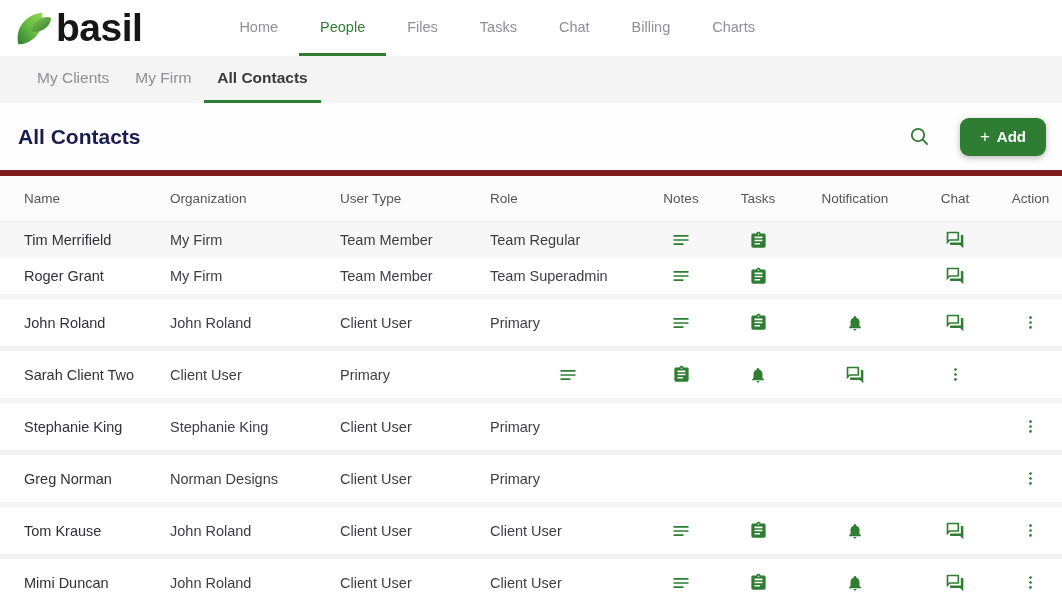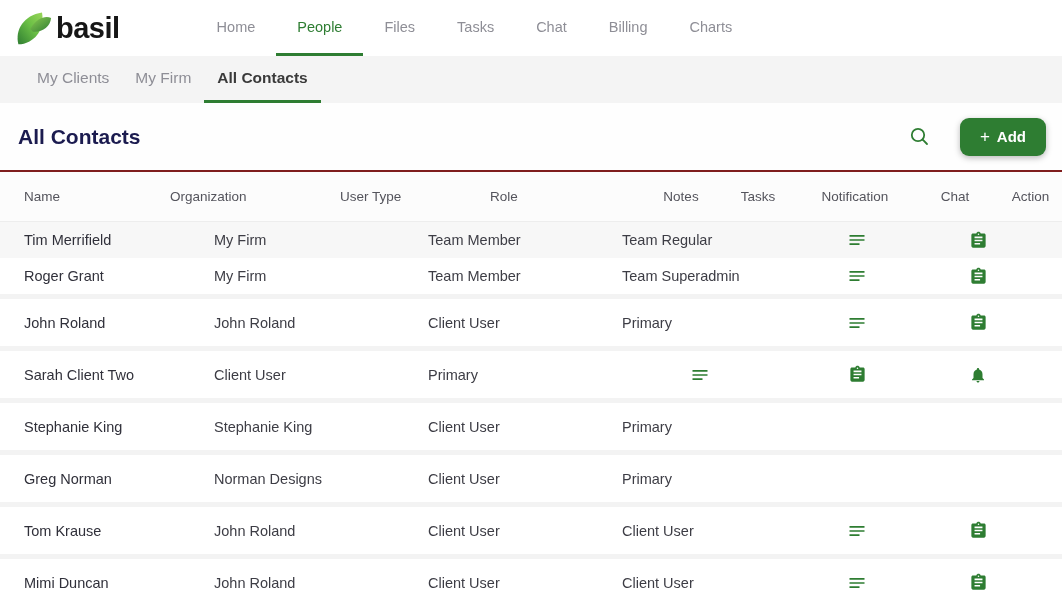--- a/index.html
+++ b/index.html
@@ -6,21 +6,21 @@
   * { box-sizing:border-box; }
   html,body { margin:0; padding:0; }
   body {
     width:1062px; height:606px; overflow:hidden; background:#fff;
     font-family:"Liberation Sans","DejaVu Sans",sans-serif;
     -webkit-font-smoothing:antialiased;
   }
   
   .topbar { height:56px; display:flex; align-items:stretch; padding-left:12px; background:#fff; }
   .logo { display:flex; align-items:center; gap:4px; cursor:pointer; }
-  .logo-text { font-size:29px; font-weight:800; color:#161616; letter-spacing:-0.5px; }
+  .logo-text { font-size:39px; font-weight:800; color:#161616; letter-spacing:-0.5px; }
   .mainnav { display:flex; margin-left:76px; }
   .navitem { display:flex; align-items:center; padding:16px 21px; font-size:14.5px;
              color:#8e8e96; text-decoration:none; border-bottom:3px solid transparent; cursor:pointer; }
   .navitem.active { color:var(--accent); font-weight:400; border-bottom-color:var(--accent); }
   
   .subtabs { height:47px; background:#f4f4f4; display:flex; align-items:stretch; padding-left:24px; }
   .tabitem { display:flex; align-items:center; padding:0 13px; font-size:15.5px; color:#8e8e96;
              text-decoration:none; border-bottom:3px solid transparent; cursor:pointer; }
   .tabitem.active { color:#3a3a3a; font-weight:700; border-bottom-color:var(--accent); }
   
@@ -29,25 +29,25 @@
   .actions { margin-left:auto; display:flex; align-items:center; gap:26px; }
   .searchbtn { display:inline-flex; color:var(--accent); cursor:pointer; padding:4px; }
   .addbtn { background:var(--accent); color:#fff; border:none; border-radius:9px;
             padding:10px 20px 11px; font-size:15px; font-weight:600; display:flex; align-items:center;
             gap:7px; cursor:pointer; box-shadow:0 2px 6px rgba(0,0,0,0.28);
             font-family:"Liberation Sans","DejaVu Sans",sans-serif; }
   .addbtn .plus { font-size:17px; font-weight:500; line-height:1; }
   
   .grid { display:grid; grid-template-columns:146px 170px 150px 155px 72px 82px 112px 88px 1fr;
           align-items:center; padding-left:24px; }
-  .thead { height:52px; background:#fcfcfc; border-top:2px solid #7f1d1d; border-bottom:1px solid #ededed; }
+  .thead { height:52px; background:#fcfcfc; border-top:6px solid #7f1d1d; border-bottom:1px solid #ededed; }
   .th { font-size:13.5px; color:#54545c; }
   .th:nth-child(n+5) { text-align:center; }
   .tbody { background:#f3f3f3; height:384px; }
-  .row { background:#fff; height:47px; cursor:pointer;gap:44px; }
+  .row { background:#fff; height:47px; cursor:pointer; }
   .row.team { height:36px; }
   .row.shaded { background:#f7f7f7; }
   .row.client { margin-top:5px; }
   .td { font-size:14.5px; color:#3d3d45; padding-right:8px; white-space:nowrap; }
   .td.name { color:#30303a; }
   .td.icon { display:flex; justify-content:center; padding-right:0; }
   .ic { display:inline-flex; color:var(--accent); }
   .ic.hidden { visibility:hidden; }
 </style>
 </head>

